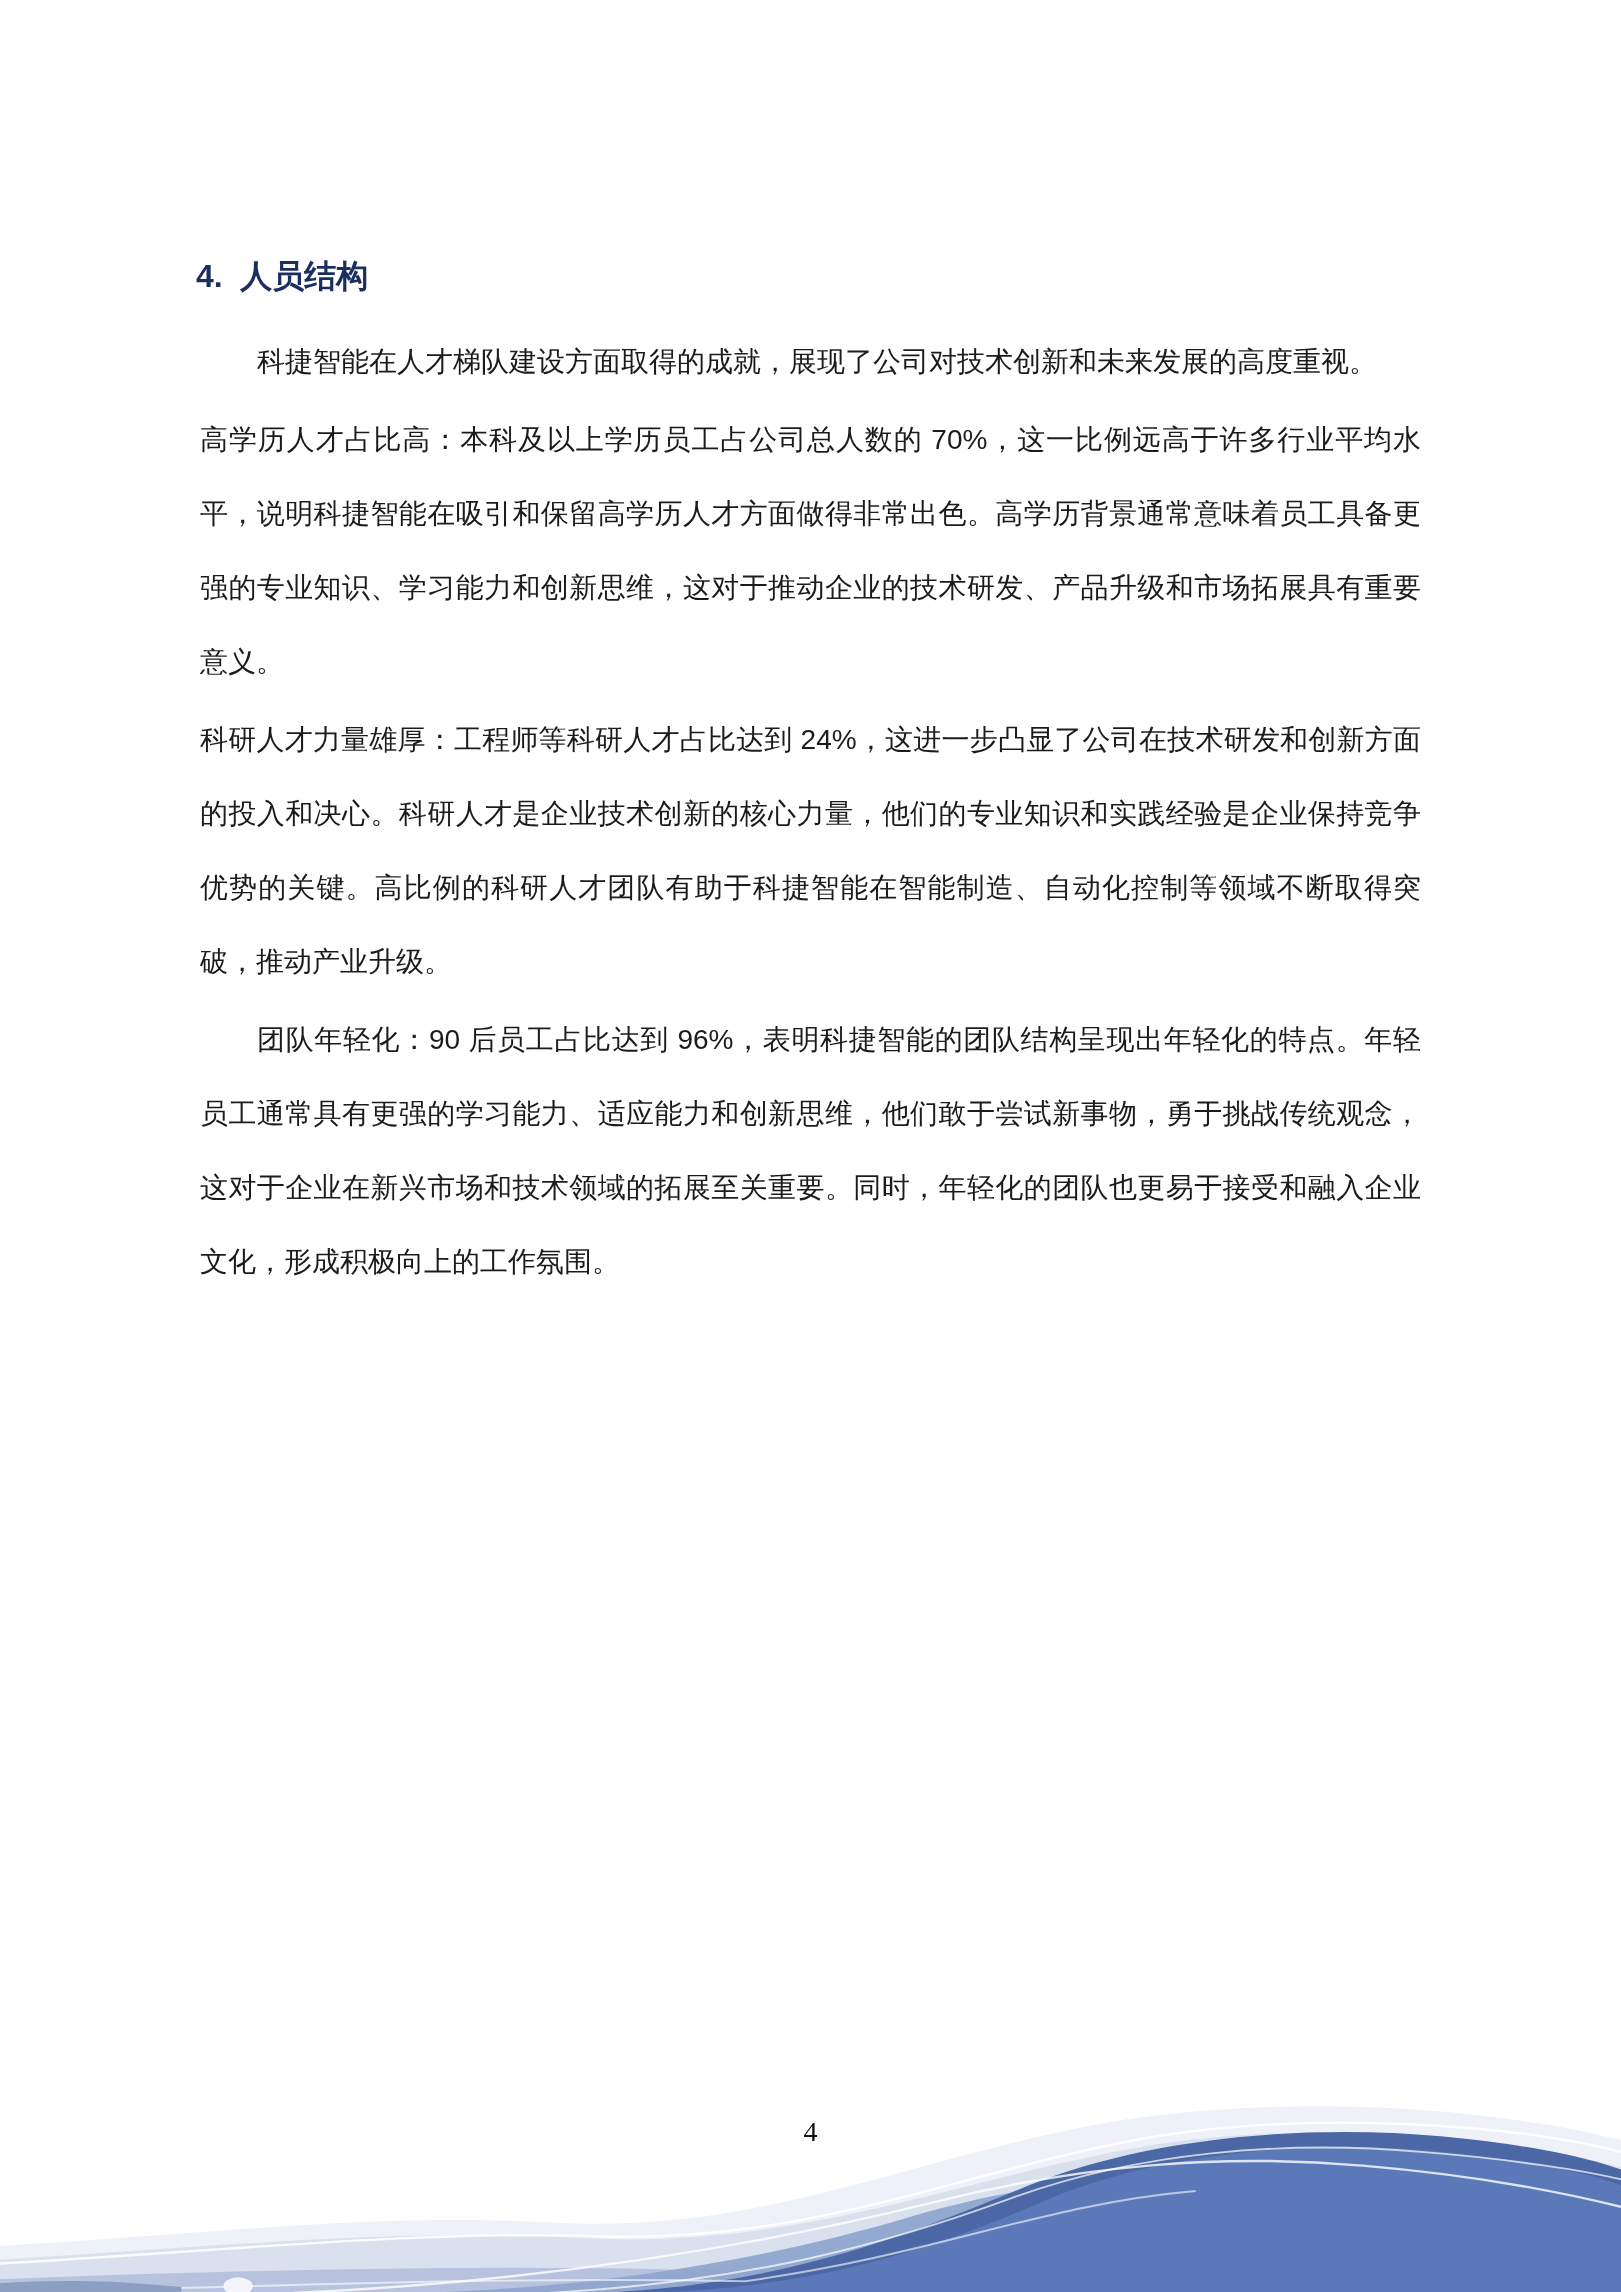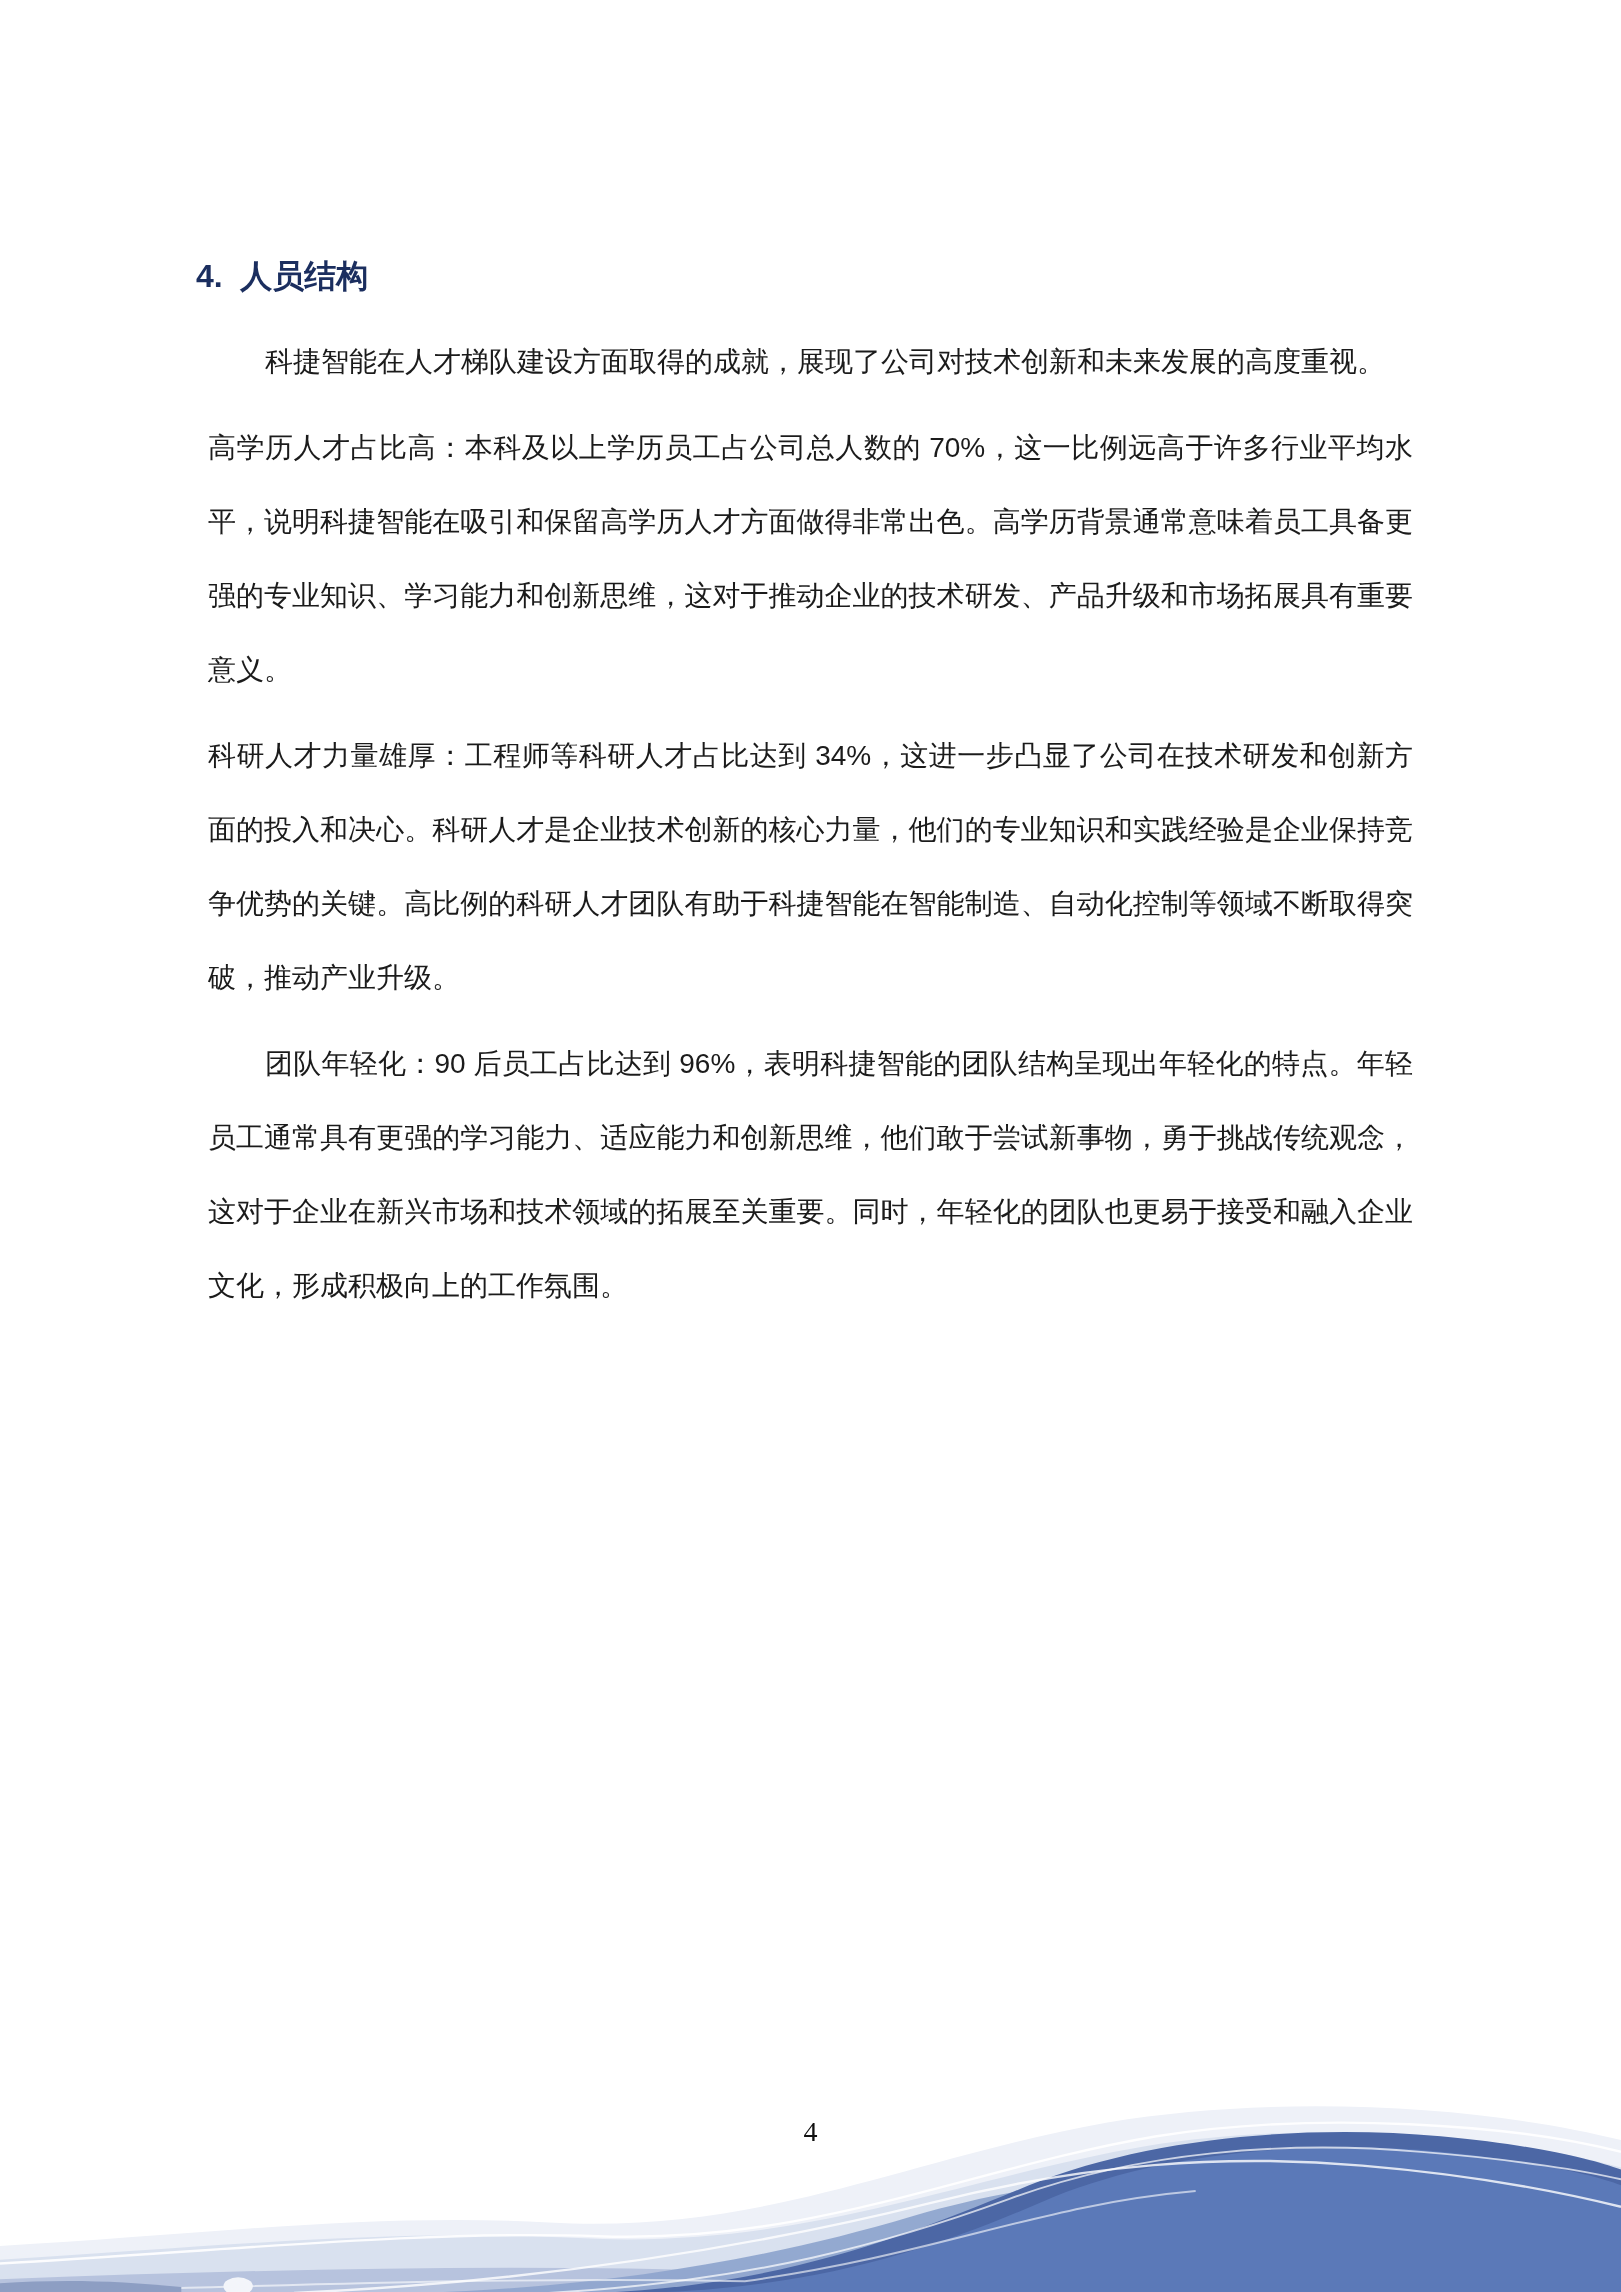--- a/index.html
+++ b/index.html
@@ -20,21 +20,21 @@
   .heading{
     display:flex;
     gap:17.6px;
     margin:0 0 29px 0;
     font-size:32px;
     line-height:39px;
     font-weight:bold;
     color:#1b2e5f;
   }
   .body-text p{
-    margin:12px;
+    margin:4px;
     font-size:28px;
     line-height:74px;
     color:#1b1b1b;
     text-align:justify;
     word-break:break-all;
   }
   .body-text p.indent{ text-indent:57px; }
   .page-number{
     position:absolute;
     top:2116px;
@@ -61,21 +61,21 @@
 
   <div class="content">
     <h1 class="heading">
       <span>4.</span>
       <span>人员结构</span>
     </h1>
 
     <div class="body-text">
       <p class="indent">科捷智能在人才梯队建设方面取得的成就，展现了公司对技术创新和未来发展的高度重视。</p>
       <p>高学历人才占比高：本科及以上学历员工占公司总人数的 70%，这一比例远高于许多行业平均水平，说明科捷智能在吸引和保留高学历人才方面做得非常出色。高学历背景通常意味着员工具备更强的专业知识、学习能力和创新思维，这对于推动企业的技术研发、产品升级和市场拓展具有重要意义。</p>
-      <p>科研人才力量雄厚：工程师等科研人才占比达到 34%，这进一步凸显了公司在技术研发和创新方面的投入和决心。科研人才是企业技术创新的核心力量，他们的专业知识和实践经验是企业保持竞争优势的关键。高比例的科研人才团队有助于科捷智能在智能制造、自动化控制等领域不断取得突破，推动产业升级。</p>
+      <p>科研人才力量雄厚：工程师等科研人才占比达到 24%，这进一步凸显了公司在技术研发和创新方面的投入和决心。科研人才是企业技术创新的核心力量，他们的专业知识和实践经验是企业保持竞争优势的关键。高比例的科研人才团队有助于科捷智能在智能制造、自动化控制等领域不断取得突破，推动产业升级。</p>
       <p class="indent">团队年轻化：90 后员工占比达到 96%，表明科捷智能的团队结构呈现出年轻化的特点。年轻员工通常具有更强的学习能力、适应能力和创新思维，他们敢于尝试新事物，勇于挑战传统观念，这对于企业在新兴市场和技术领域的拓展至关重要。同时，年轻化的团队也更易于接受和融入企业文化，形成积极向上的工作氛围。</p>
     </div>
   </div>
 
   <div class="page-number">4</div>
 
   <svg class="footer-wave" viewBox="0 0 1654 200" preserveAspectRatio="none" xmlns="http://www.w3.org/2000/svg">
 
     <path fill="#eef1f8" d="M0,152 C210,140 380,118 560,128 C780,140 920,64 1130,26 C1310,-4 1520,10 1654,44 L1654,200 L0,200 Z"></path>
 

